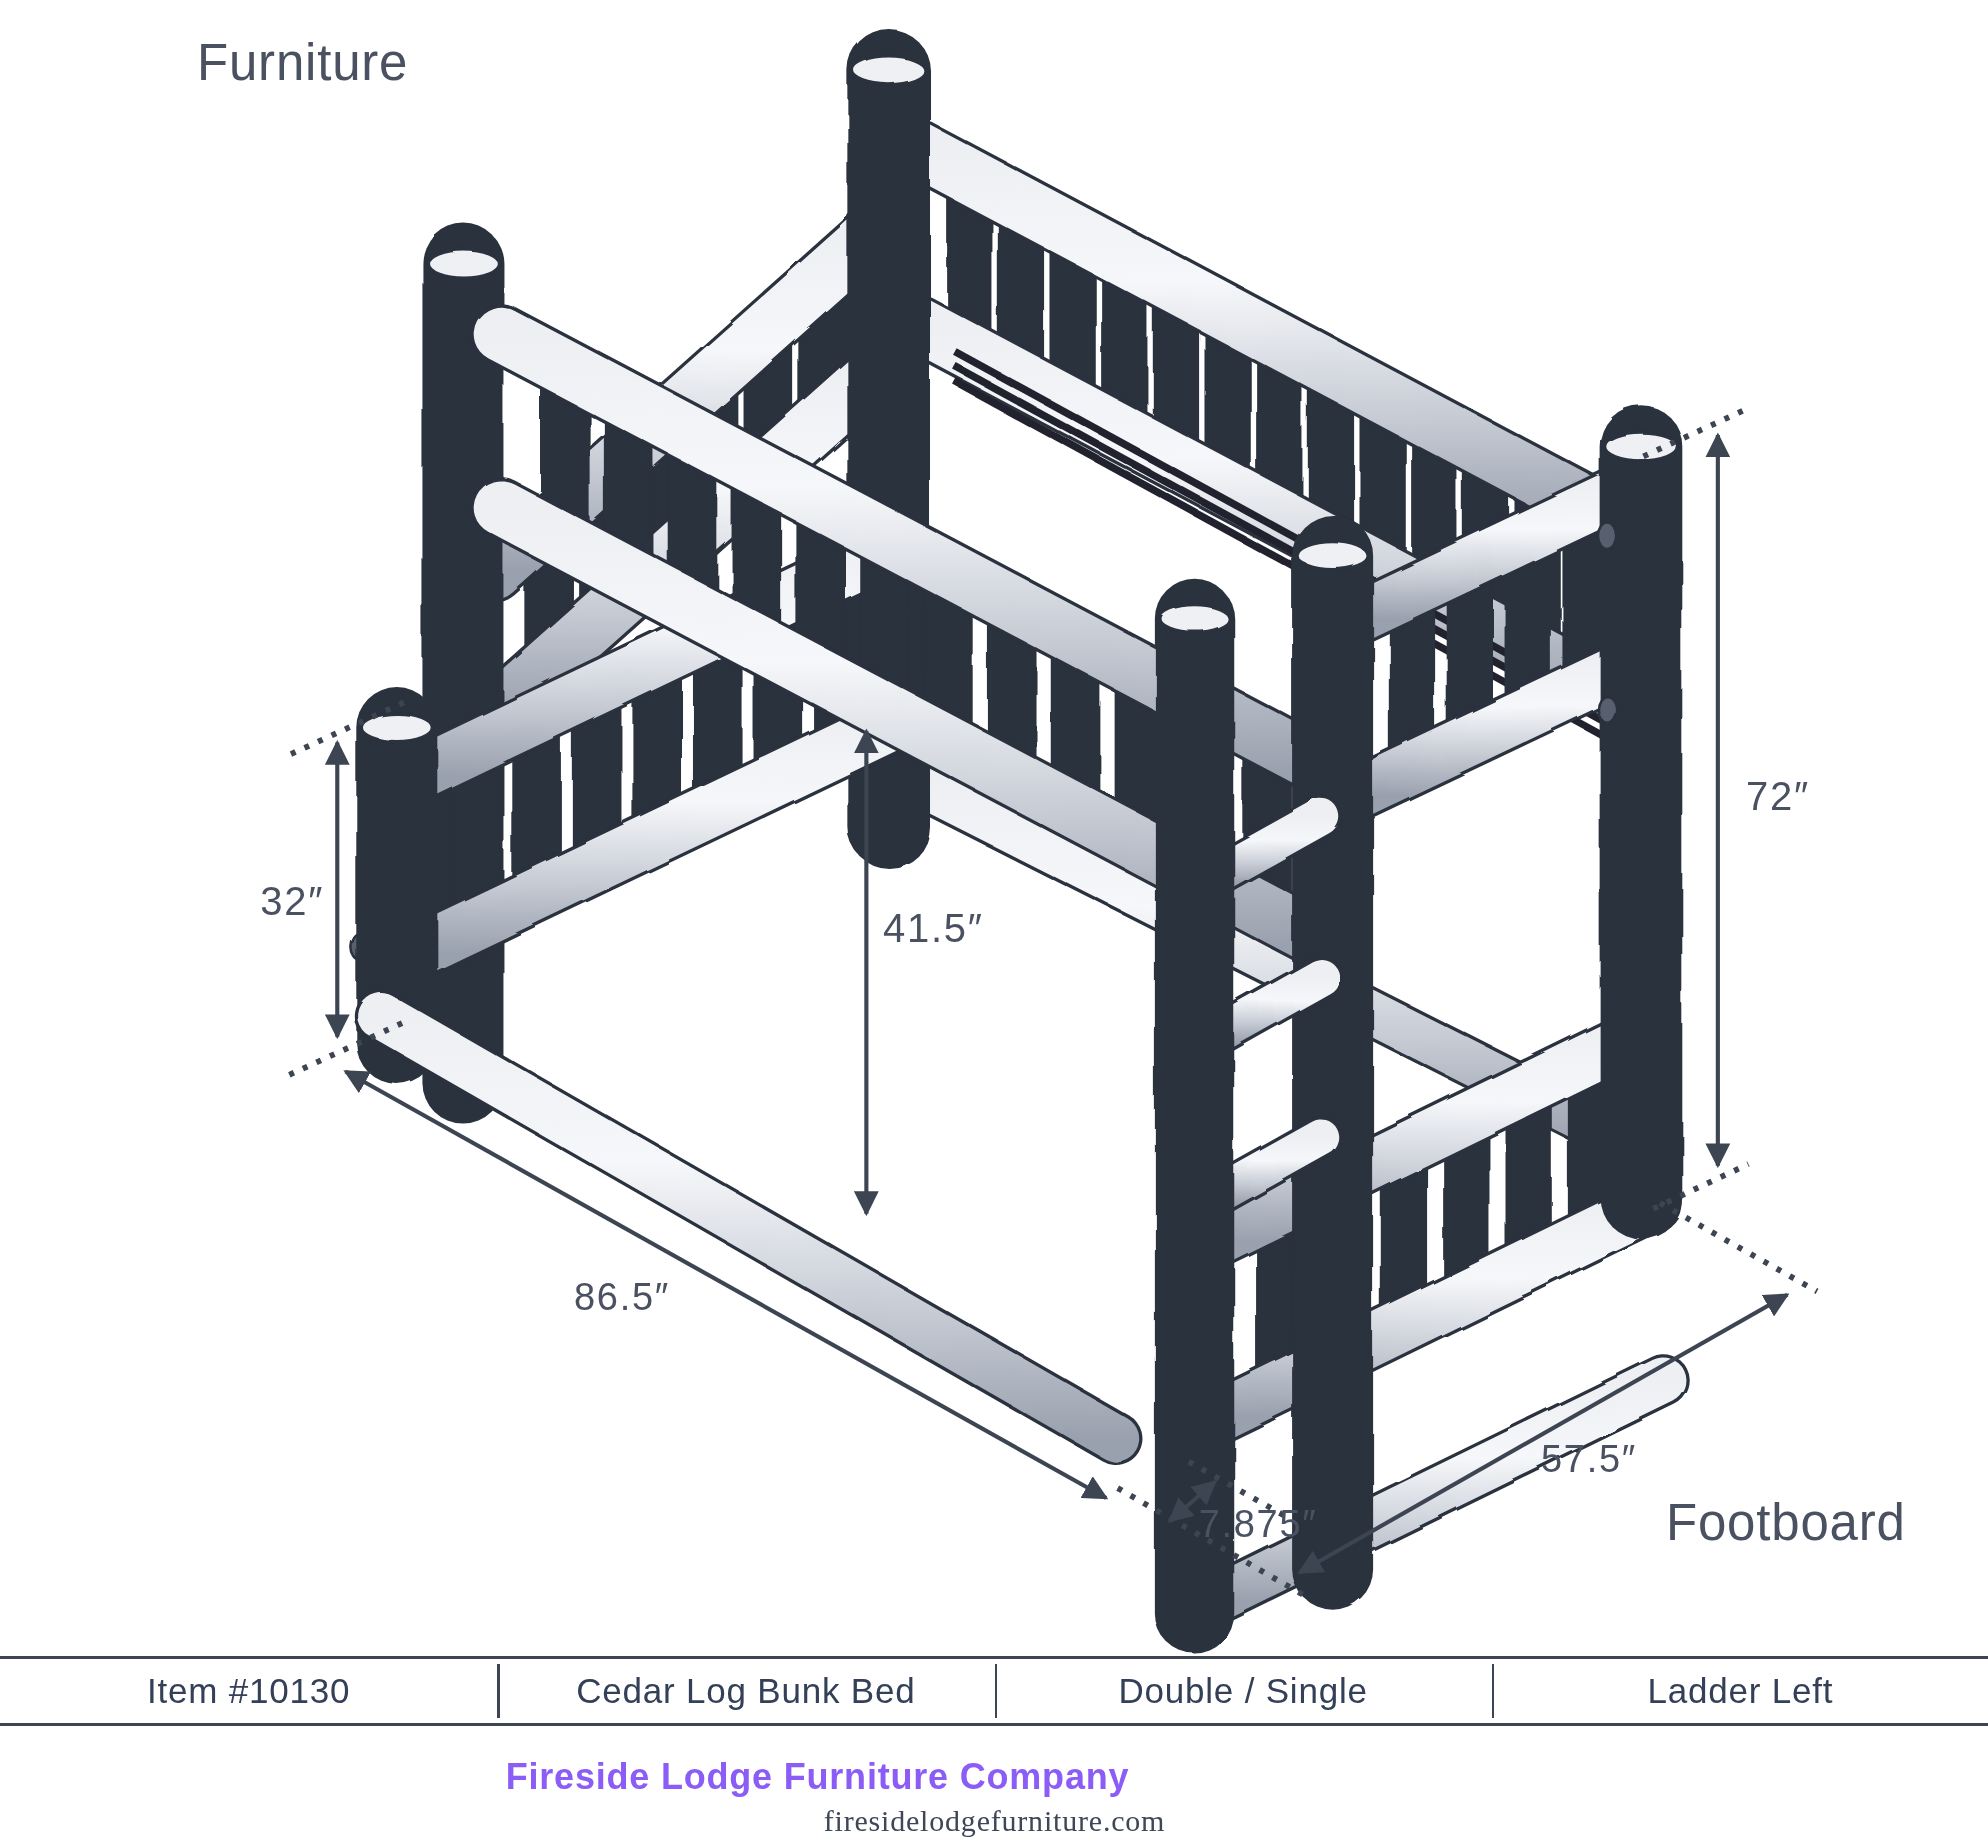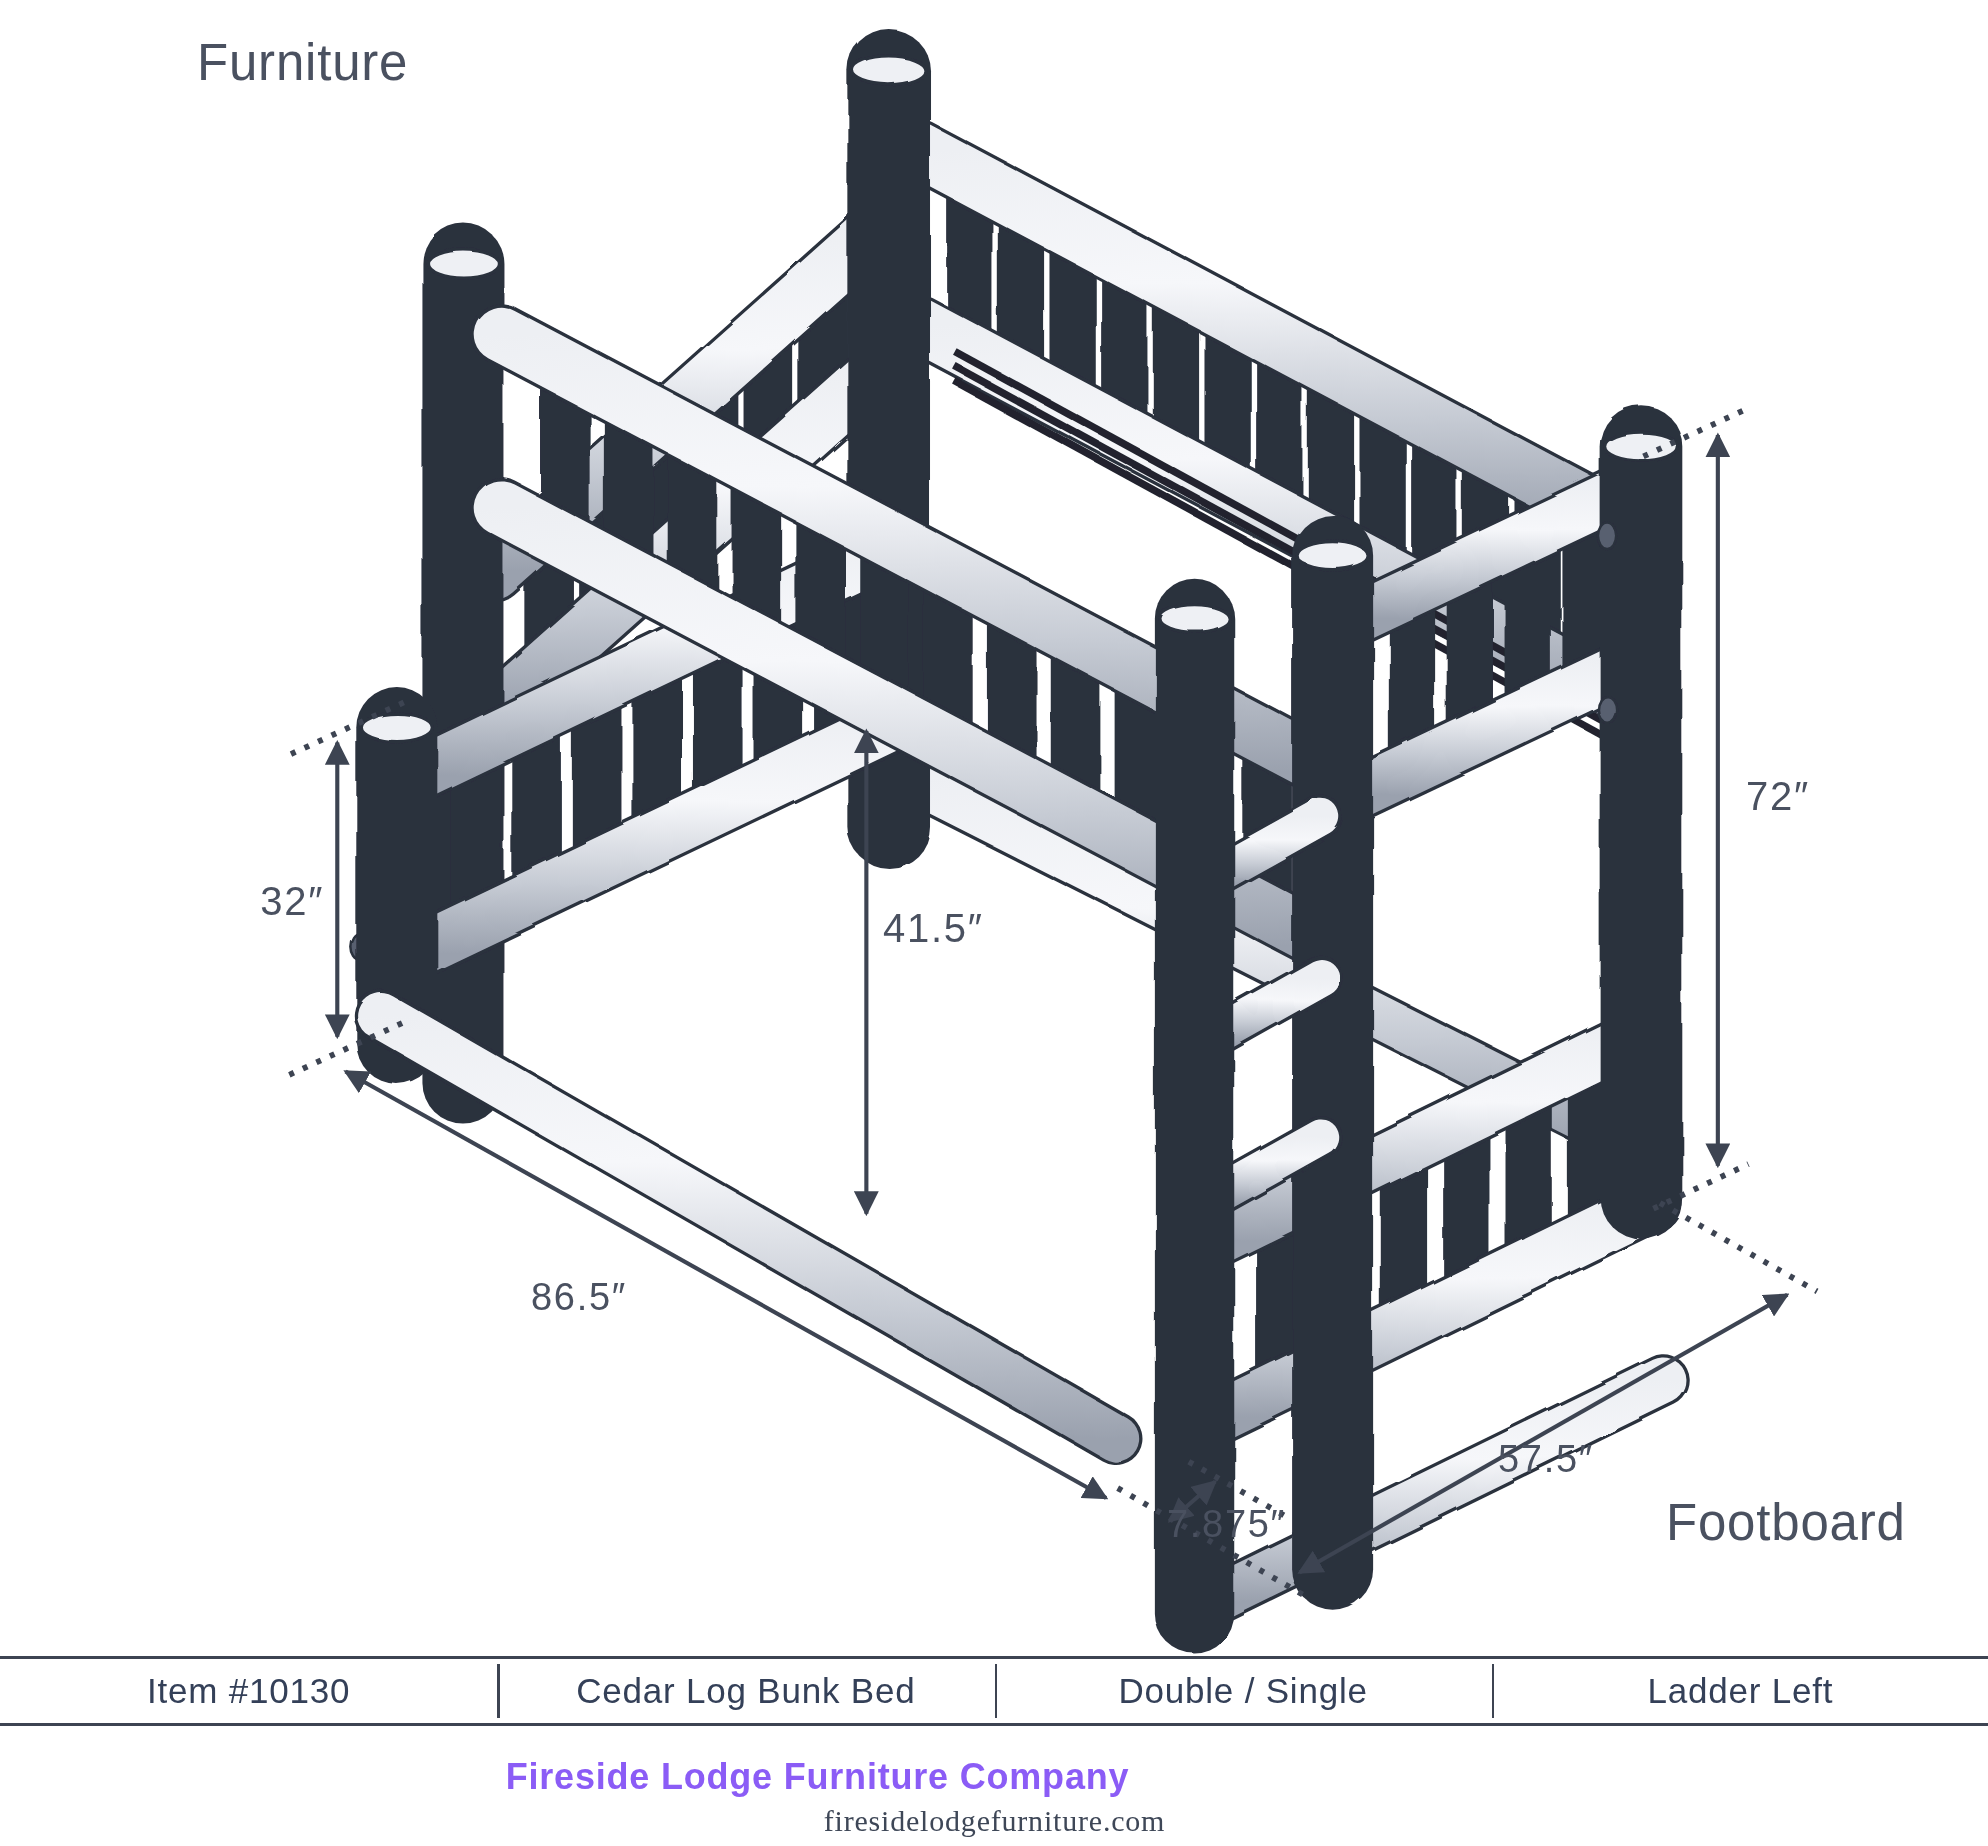--- a/index.html
+++ b/index.html
@@ -4,21 +4,21 @@
 <style>
   html,body{margin:0;padding:0;background:#ffffff;}
   body{width:1989px;height:1847px;position:relative;overflow:hidden;
        font-family:"Liberation Sans", sans-serif;color:#474e5c;}
   #stage{position:absolute;inset:0;}
   svg{position:absolute;left:0;top:0;}
   .abs{position:absolute;white-space:nowrap;}
   .big-label{font-size:51px;color:#4a5160;letter-spacing:0.8px;}
   .dim-label{font-size:40px;color:#4a5160;letter-spacing:1.7px;}
   .dim-label.sm{font-size:38px;}
-  .ctr{width:182px;}
+  .ctr{text-align:center;width:182px;}
   .rgt{text-align:right;width:132px;}
 
   
   #spec-table{position:absolute;left:0;top:1656px;width:1989px;height:64px;
       border-top:3.3px solid #3d4452;border-bottom:3.3px solid #3d4452;
       display:flex;align-items:stretch;}
   .spec-cell{flex:1 1 0;display:flex;align-items:center;justify-content:center;
       font-size:35px;color:#344058;letter-spacing:0.8px;position:relative;}
   .spec-cell + .spec-cell::before{content:"";position:absolute;left:0;top:5px;bottom:5px;
       width:2.5px;background:#3d4452;}

